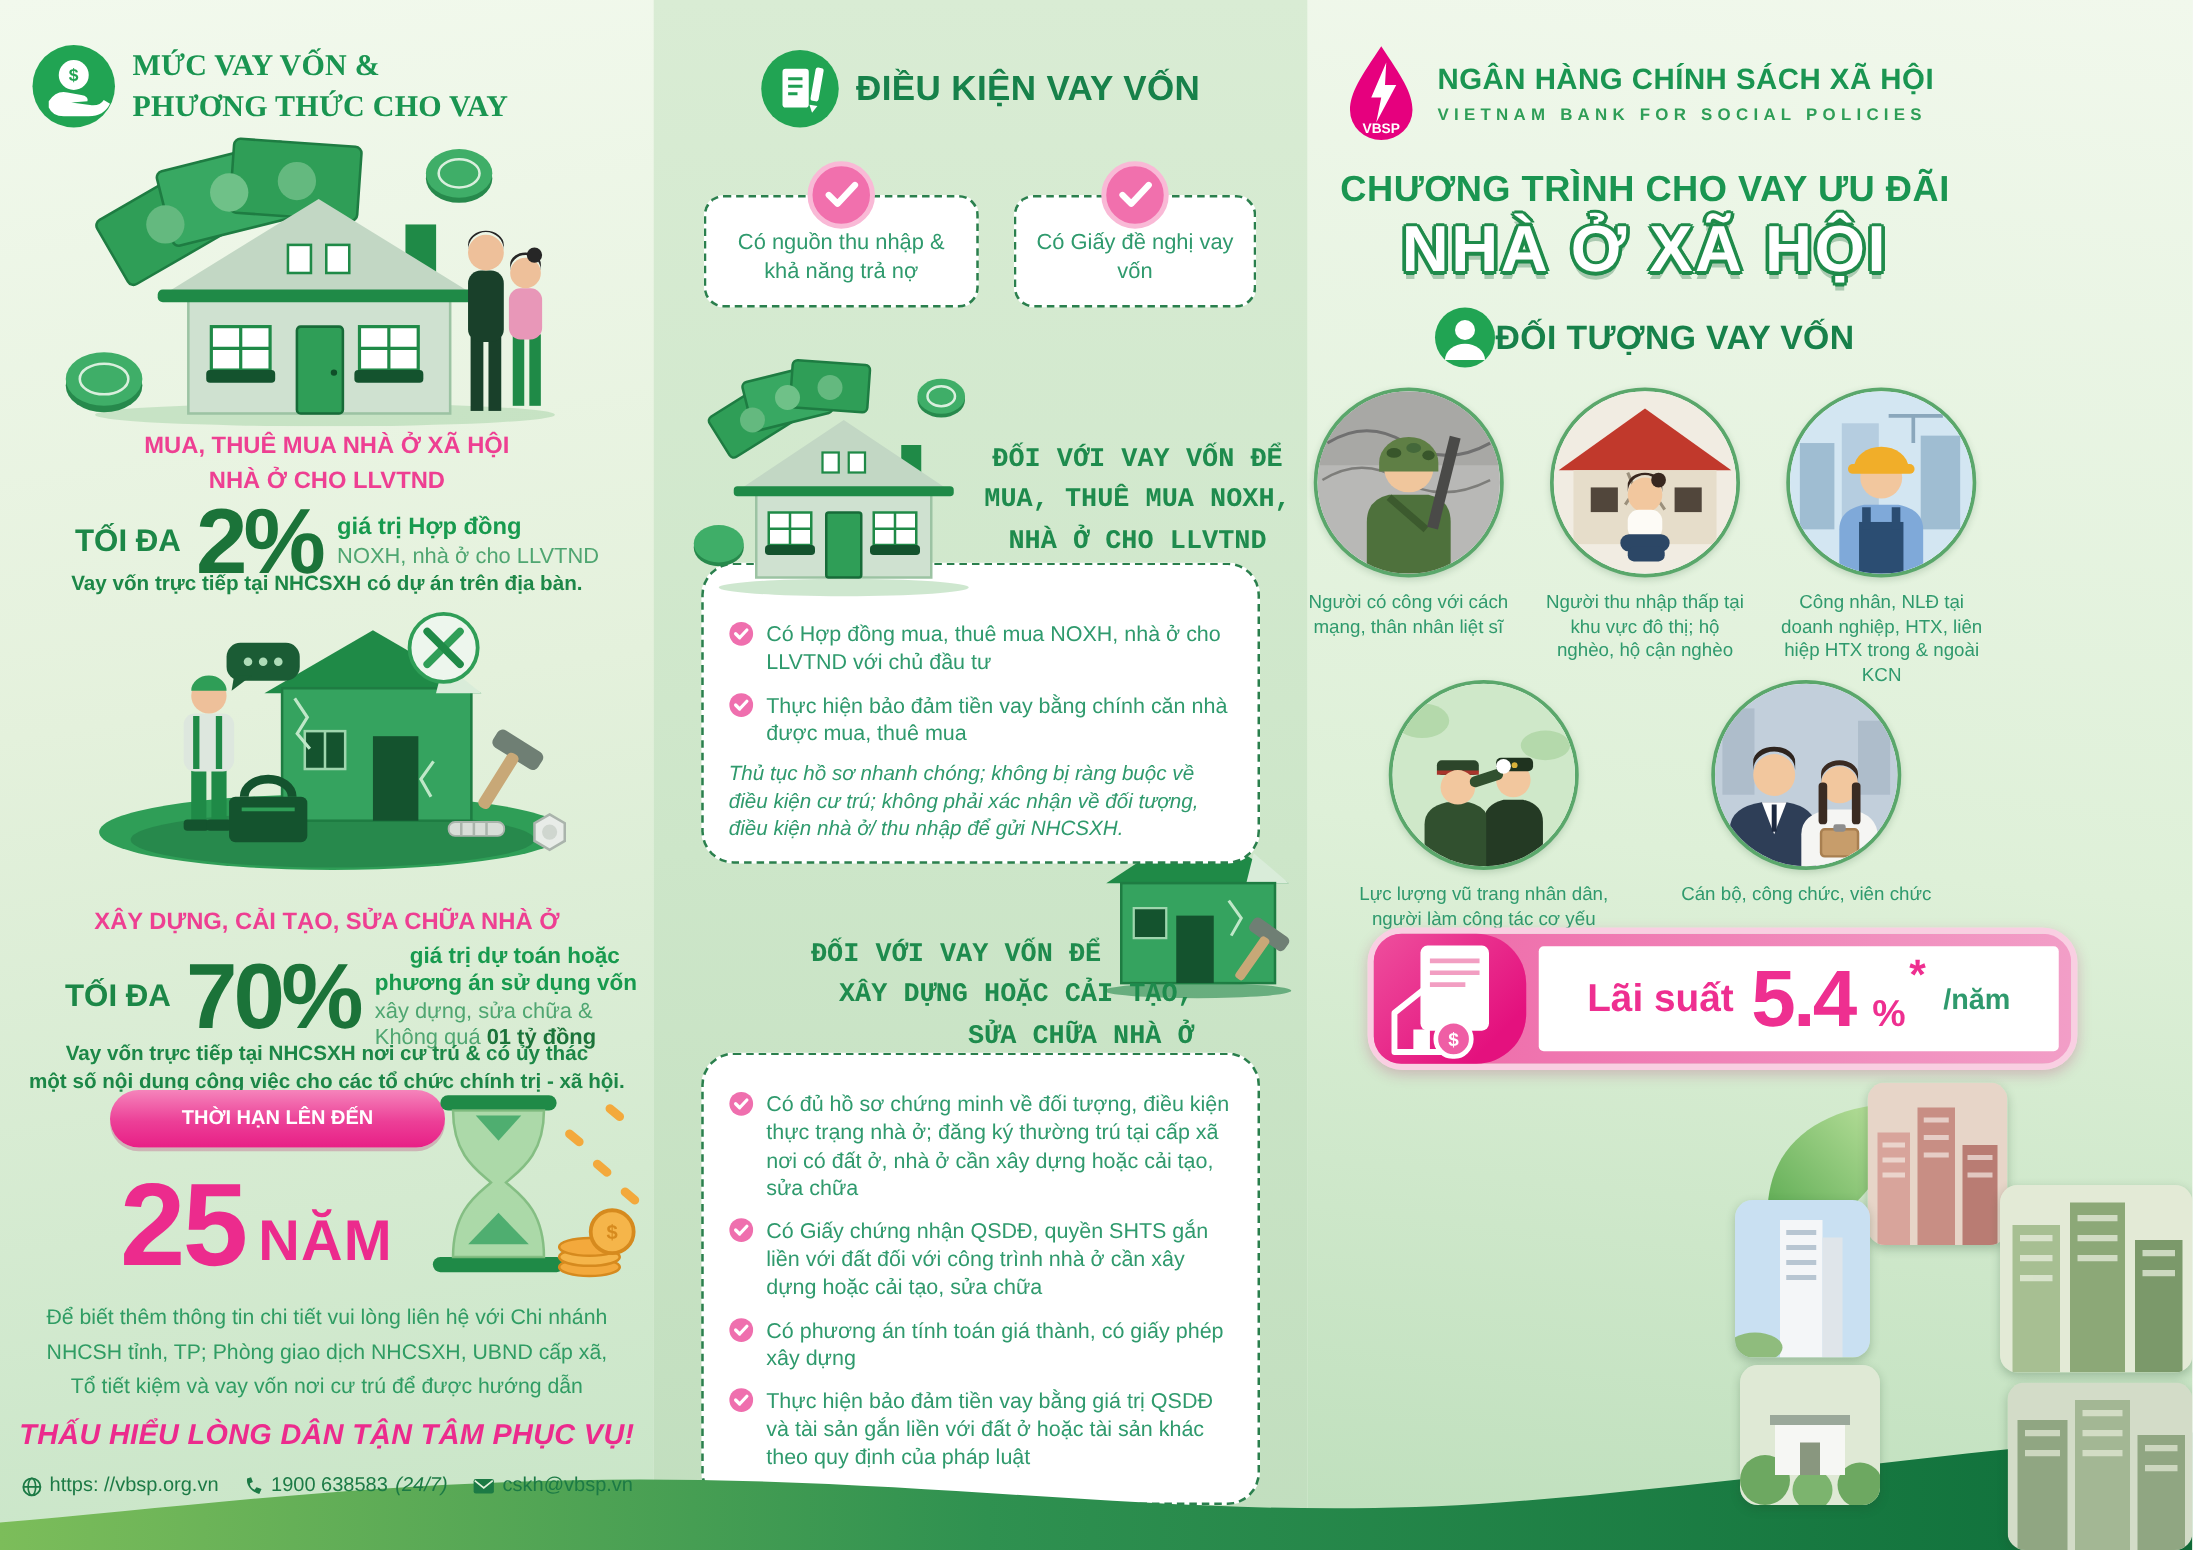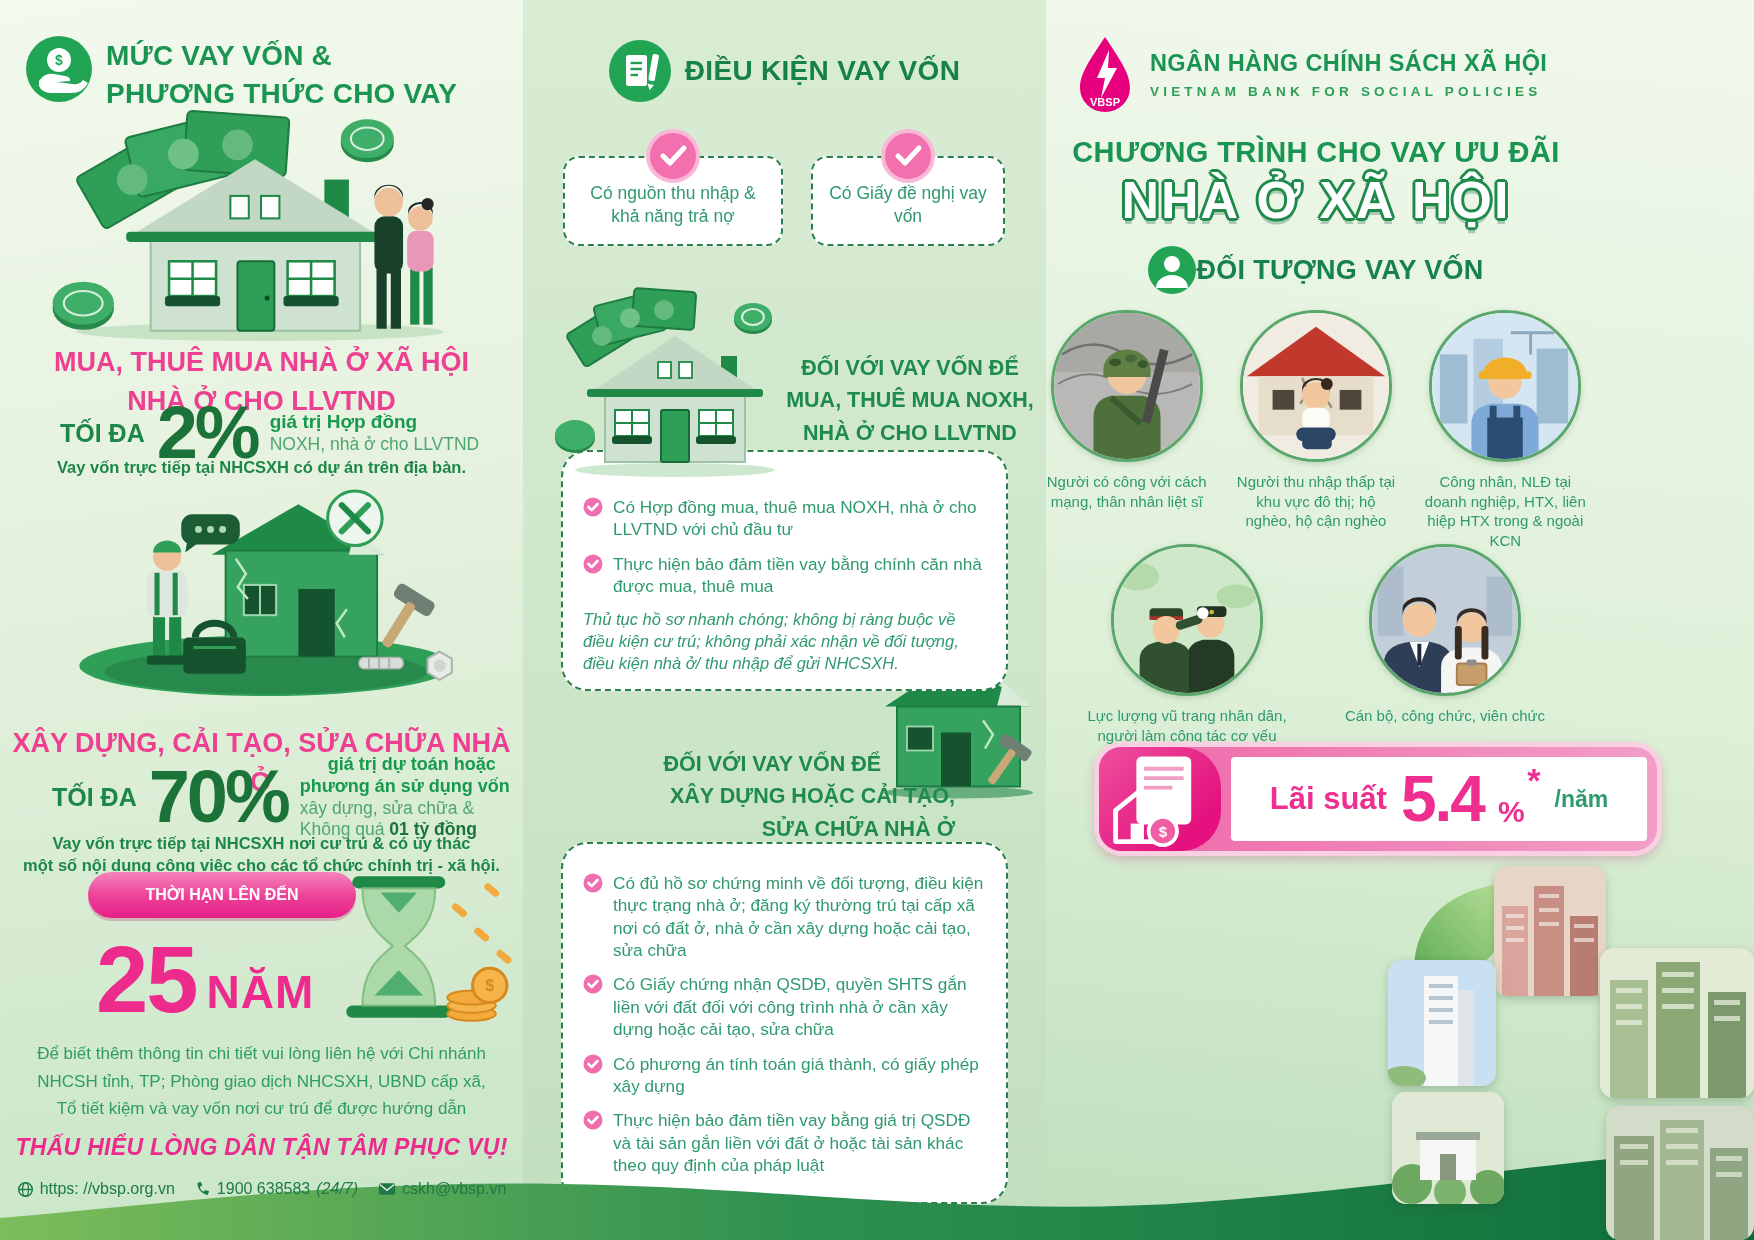--- a/index.html
+++ b/index.html
@@ -6,22 +6,22 @@
   .page{position:relative;width:1754px;height:1240px;overflow:hidden;
     font-family:"Liberation Sans","DejaVu Sans",sans-serif;background:#e9f4e4;}
   .col{position:absolute;top:0;height:1240px;}
   .col-left{left:0;width:523px;background:linear-gradient(172deg,#f2f9ed 0%,#e4f1dc 45%,#c8e5c7 100%);}
   .col-mid{left:523px;width:523px;background:linear-gradient(180deg,#d9ecd4 0%,#cde6c9 55%,#c1debe 100%);}
   .col-right{left:1046px;width:708px;background:linear-gradient(186deg,#f1f8ec 0%,#def0d8 55%,#bedfbc 100%);}
   .abs{position:absolute;}
 
   
   .l-header{position:absolute;top:36px;left:26px;display:flex;gap:14px;align-items:flex-start;}
-  .l-title{font-size:28px;font-weight:bold;color:#1a9551;line-height:1.28;letter-spacing:.2px;padding-top:2px;}
-  .pink-h{position:absolute;left:0;width:523px;text-align:center;font-weight:bold;color:#ee3f92;font-size:27px;line-height:1.45;}
+  .l-title{font-size:24px;font-weight:bold;color:#1a9551;line-height:1.28;letter-spacing:.2px;padding-top:2px;font-family:Liberation Serif, serif;}
+  .pink-h{position:absolute;left:0;width:523px;text-align:center;font-weight:bold;color:#ee3f92;font-size:19px;line-height:1.45;}
   .pct-row{position:absolute;display:flex;align-items:center;gap:12px;}
   .max-label{font-size:25px;font-weight:bold;color:#1c8747;}
   .big-pct{font-size:74px;font-weight:bold;color:#1b7339;letter-spacing:-3px;line-height:1;}
   .pct-desc{display:flex;flex-direction:column;justify-content:center;line-height:1.25;}
   .d-bold{font-size:19px;font-weight:bold;color:#179a4e;}
   .d-reg{font-size:17.5px;color:#4fa671;}
   .d-bold-in{font-weight:bold;color:#1b7339;}
   .l-note{position:absolute;left:0;width:523px;text-align:center;font-size:16.5px;font-weight:bold;color:#1c8747;line-height:1.35;}
   .term-badge{position:absolute;left:88px;top:872px;width:268px;height:46px;border-radius:24px;
     background:linear-gradient(180deg,#f584bb 0%,#ec3f97 55%,#e81f86 100%);
@@ -41,21 +41,21 @@
 
   
   .m-header{position:absolute;top:40px;left:0;width:523px;display:flex;align-items:center;justify-content:center;gap:14px;}
   .m-title{font-size:28px;font-weight:bold;color:#17814a;letter-spacing:.3px;}
   .cond-box{position:absolute;top:156px;height:66px;background:#fff;border:2.5px dashed #2a7f4d;border-radius:16px;
     display:flex;align-items:center;justify-content:center;text-align:center;
     font-size:17.5px;color:#2f9a6d;line-height:1.3;padding:14px 14px 6px;}
   .cond-1{left:40px;width:188px;}
   .cond-2{left:288px;width:162px;}
   .cond-check{position:absolute;top:-30px;left:50%;transform:translateX(-50%);}
-  .sec-title{font-weight:bold;color:#1e8b4d;font-size:21.5px;line-height:1.5;z-index:2;}
+  .sec-title{font-weight:bold;color:#1e8b4d;font-size:21.5px;line-height:1.5;z-index:2;font-family:Liberation Mono, monospace;}
   .sec-title-a{position:absolute;top:352px;left:262px;width:250px;text-align:center;}
   .sec-title-b{position:absolute;top:748px;left:20px;width:412px;text-align:right;}
   .white-box{position:absolute;left:38px;width:447px;background:#fff;border:2.5px dashed #2a7f4d;border-radius:26px;
     padding:18px 20px 14px;box-sizing:border-box;z-index:1;}
   .wb-a{top:450px;min-height:208px;}
   .wb-b{top:842px;min-height:318px;}
   .bullet{display:flex;gap:10px;margin-bottom:12px;}
   .bullet .btxt{font-size:17.2px;color:#2f9a6d;line-height:1.3;}
   .bullet svg{flex:0 0 auto;margin-top:1px;}
   .wb-note{font-size:16.5px;font-style:italic;color:#2f9a6d;line-height:1.32;margin-top:4px;}

